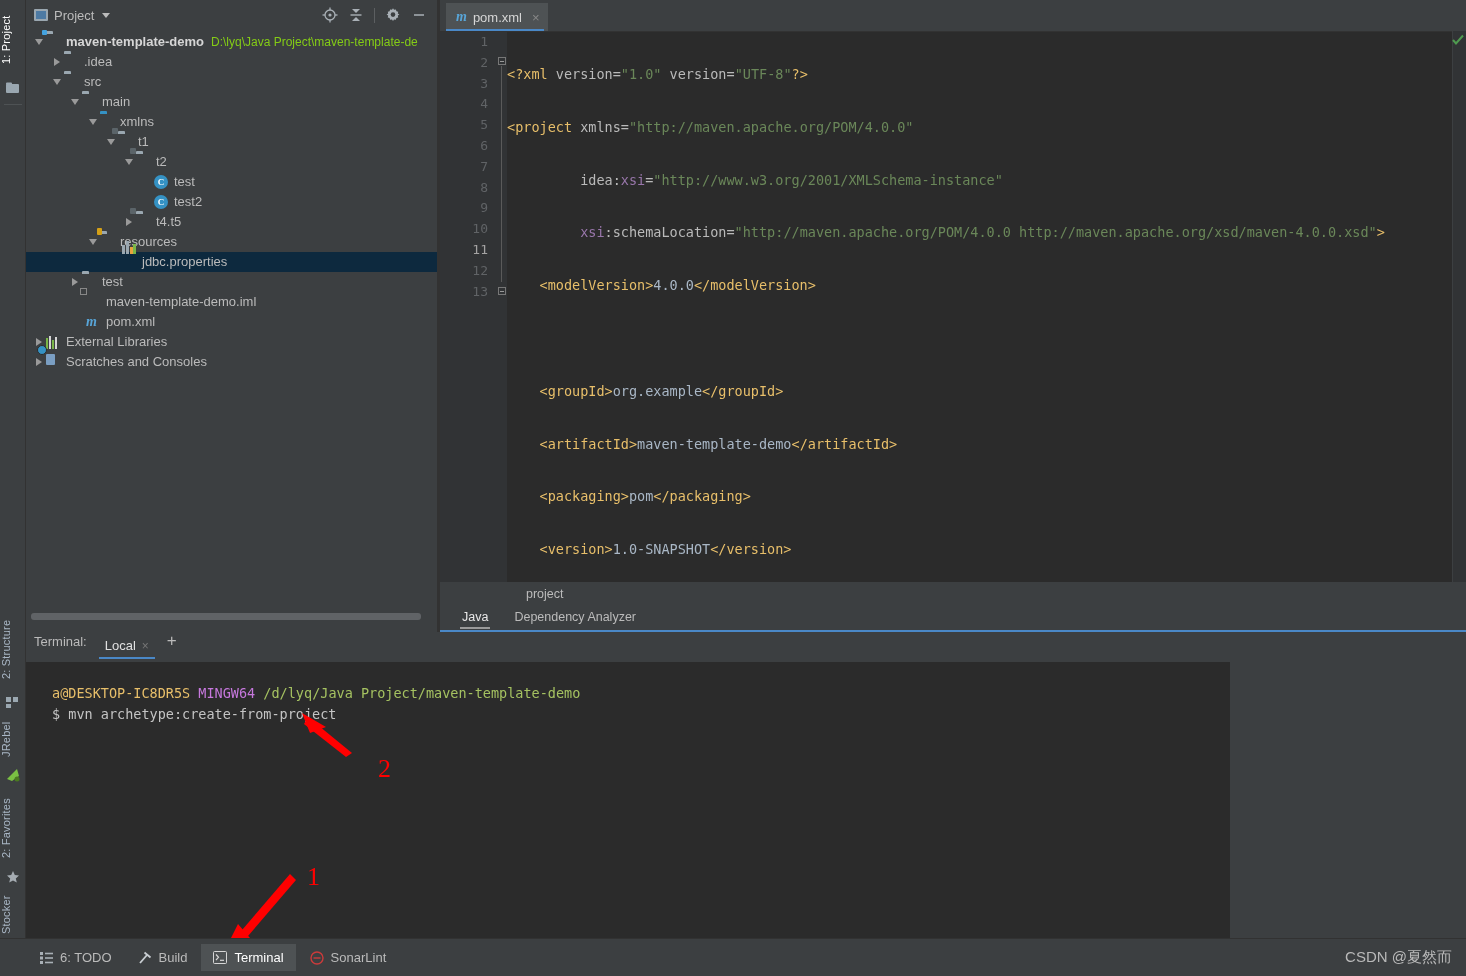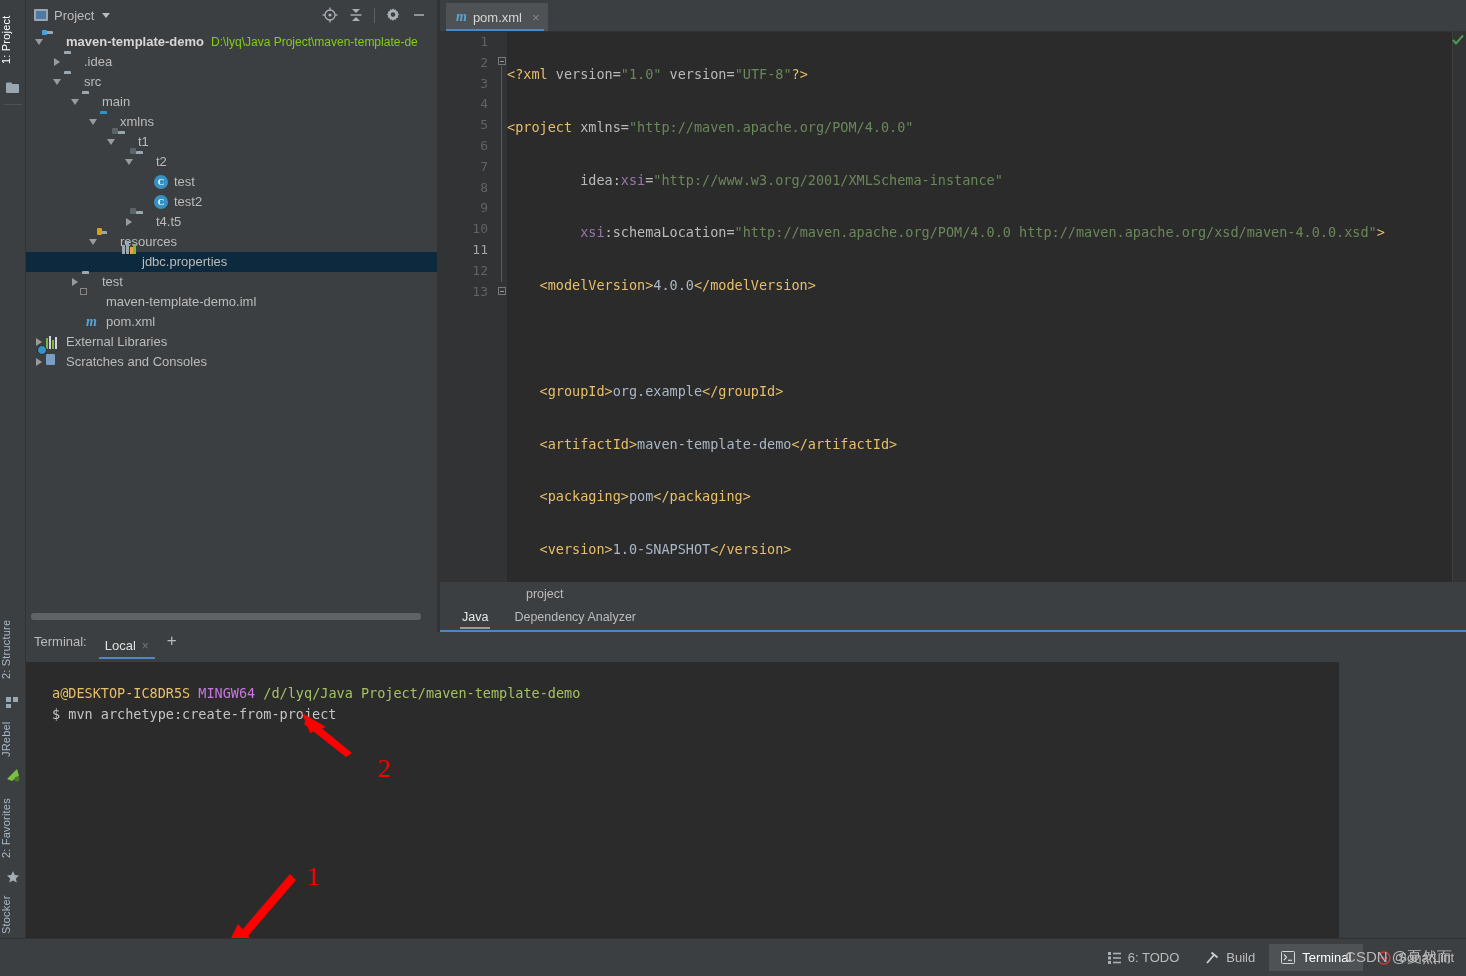--- a/index.html
+++ b/index.html
@@ -159,34 +159,34 @@
     background:#3c3f41; display:flex; align-items:flex-start; gap:4px; padding-left:8px;
   }
   .term-label { color:#bbbbbb; font-size:13px; margin-right:8px; }
   .term-tab { position:relative; font-size:13px; color:#bbbbbb; padding:4px 6px 6px; display:flex; align-items:center; gap:6px;}
   .term-tab.active { color:#e0e0e0; }
   .term-tab.active:after { content:""; position:absolute; left:0; right:0; bottom:0; height:2px; background:#4a88c7; }
   .term-tab .x { color:#777; font-size:12px; }
   .plus { color:#bbbbbb; font-size:17px; line-height:14px; padding:0 8px; }
 
   .term-body {
-    position:absolute; left:26px; top:662px; width:1313px; height:276px;
+    position:absolute; left:26px; top:662px; width:1204px; height:276px;
     background:#2b2b2b; overflow:hidden;
     font-family:"DejaVu Sans Mono", monospace; font-size:13.5px;
   }
   .term-line { padding-left:26px; line-height:21px; white-space:pre; }
   .t-user { color:#e8bf6a; }
   .t-host { color:#c678dd; }
   .t-path { color:#a5c261; }
   .t-cmd { color:#c4c4c4; }
 
   
   .bottombar {
     position:absolute; left:0; top:938px; width:1466px; height:38px; background:#3c3f41;
-    display:flex; align-items:center; padding-left:28px; gap:2px; border-top:1px solid #323232;justify-content:flex-end;
+    display:flex; align-items:center; padding-left:28px; gap:2px; border-top:1px solid #323232;
   }
   .btab { display:flex; align-items:center; gap:7px; padding:6px 12px; font-size:13px; color:#bbbbbb; }
   .btab.active { background:#4e5254; color:#ffffff; }
   .watermark { position:absolute; right:14px; top:948px; color:#b9b9b9; font-size:15px; }
 
   
   svg { display:block; }
 
   
   .ann { position:absolute; pointer-events:none; }

